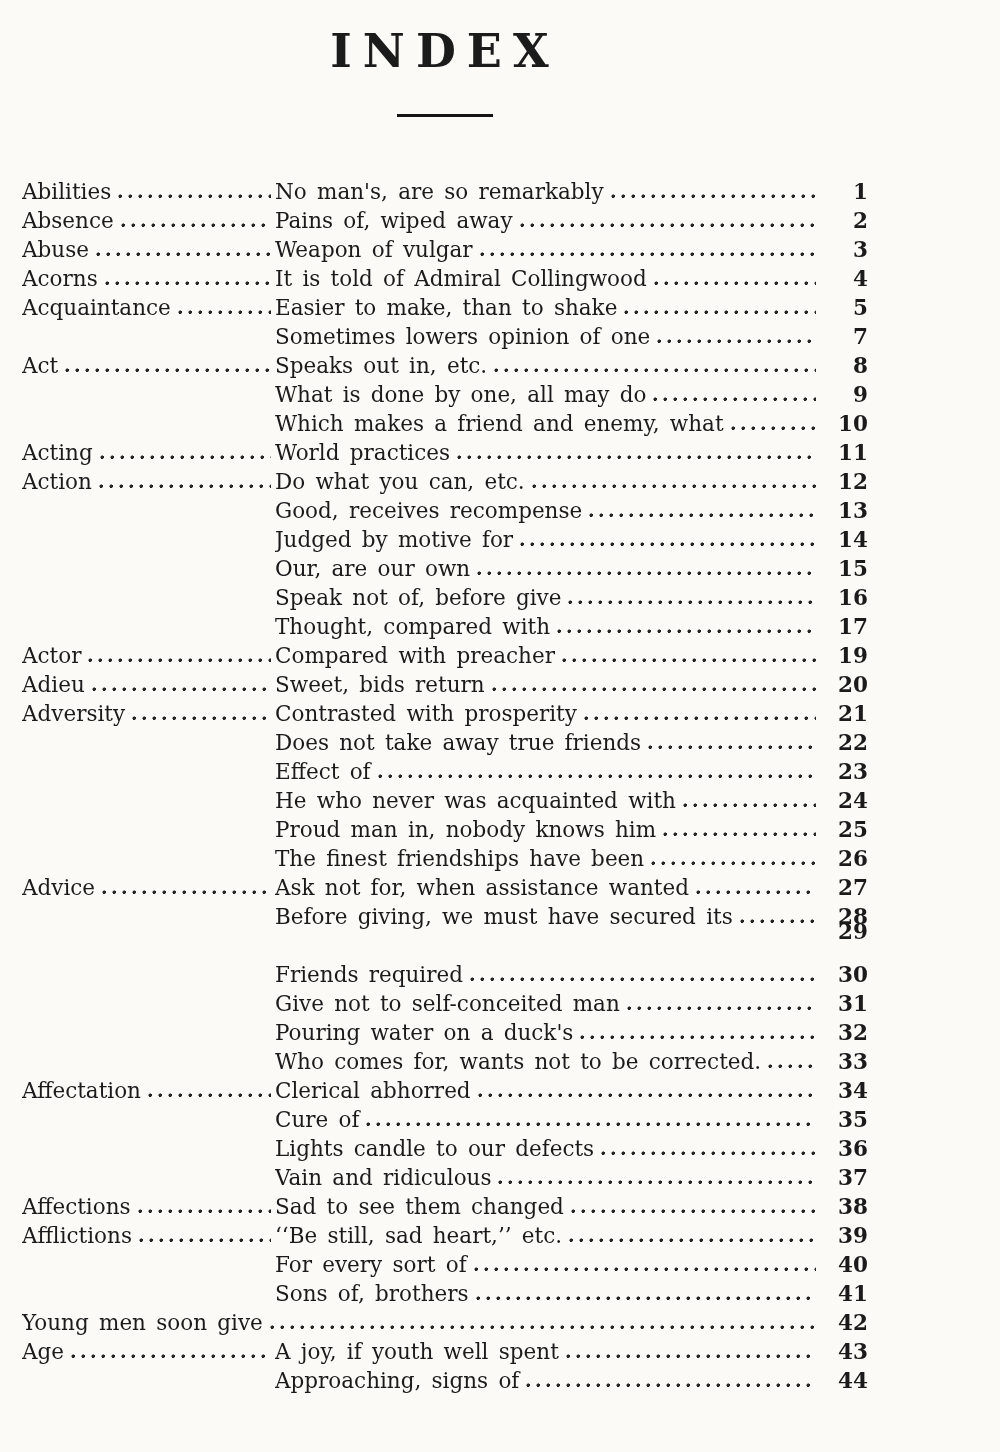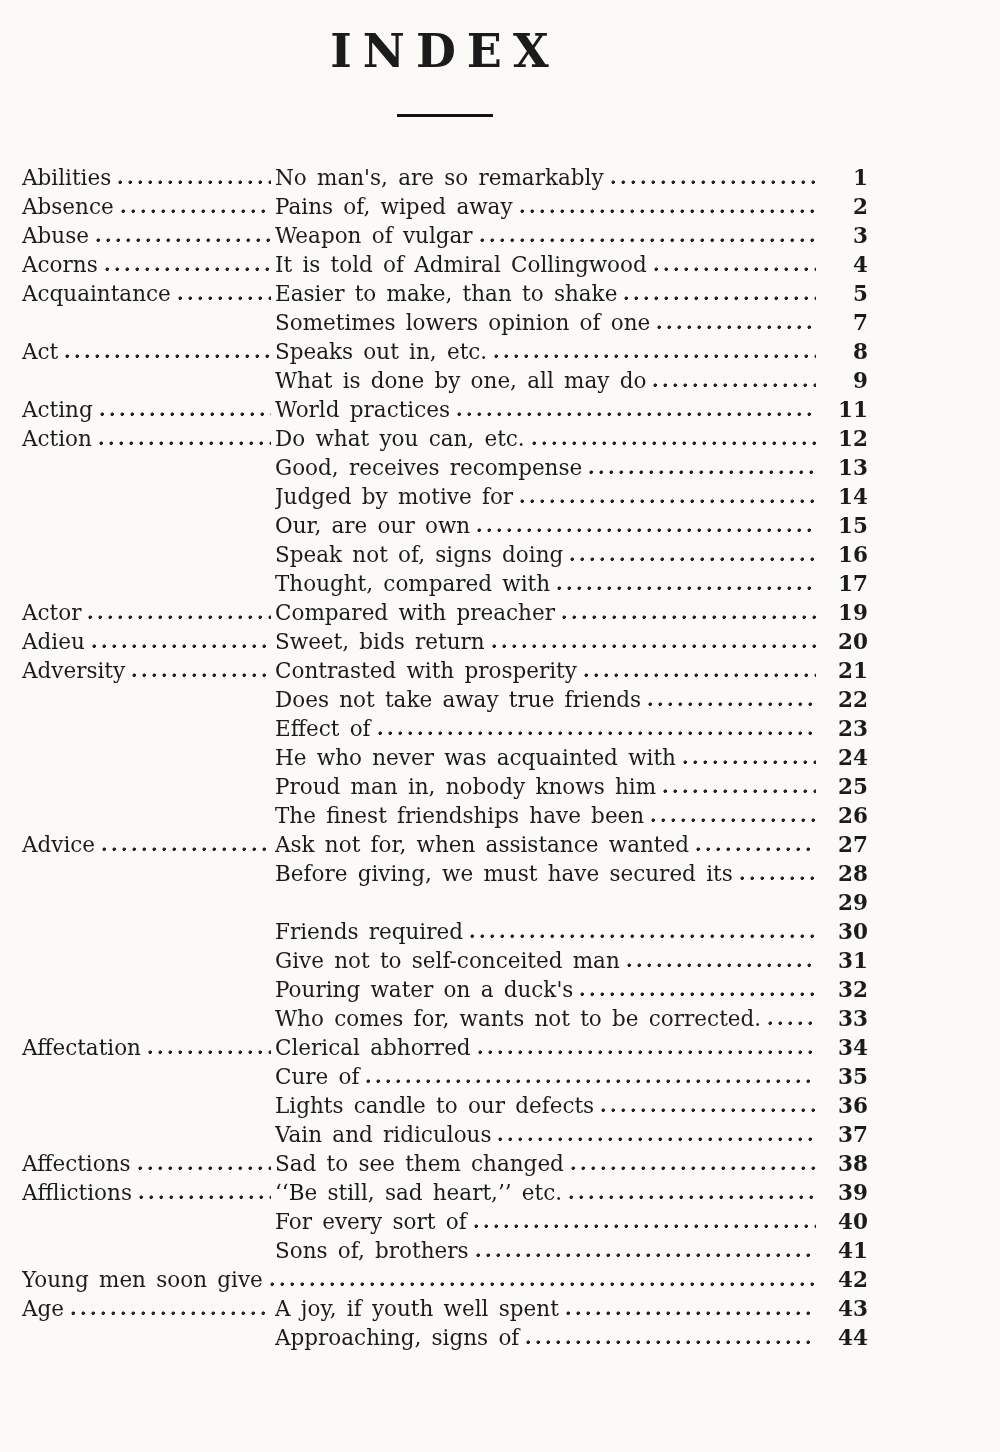--- a/index.html
+++ b/index.html
@@ -53,20 +53,21 @@
     display: flex;
     align-items: baseline;
     overflow: hidden;
   }
   .desc {
     flex: 1 1 auto;
     min-width: 0;
     display: flex;
     align-items: center;
     overflow: hidden;
+    margin-top: 14px;
   }
   .term-label, .desc-label {
     white-space: nowrap;
   }
   .leader {
     flex: 1 1 auto;
     min-width: 4px;
     align-self: stretch;
     margin-left: 7px;
     margin-right: 4px;
@@ -182,20 +183,31 @@
       <span class="term-label"></span>
       <span class="leader hidden"></span>
     </span>
     <span class="desc">
       <span class="desc-label">What is done by one, all may do</span>
       <span class="leader"></span>
     </span>
     <span class="page-num">9</span>
   </div>
 
+  <div class="row">
+    <span class="term">
+      <span class="term-label"></span>
+      <span class="leader hidden"></span>
+    </span>
+    <span class="desc">
+      <span class="desc-label">Which makes a friend and enemy, what</span>
+      <span class="leader"></span>
+    </span>
+    <span class="page-num">10</span>
+  </div>
 
   <div class="row">
     <span class="term">
       <span class="term-label">Acting</span>
       <span class="leader"></span>
     </span>
     <span class="desc">
       <span class="desc-label">World practices</span>
       <span class="leader"></span>
     </span>
@@ -249,21 +261,21 @@
     </span>
     <span class="page-num">15</span>
   </div>
 
   <div class="row">
     <span class="term">
       <span class="term-label"></span>
       <span class="leader hidden"></span>
     </span>
     <span class="desc">
-      <span class="desc-label">Speak not of, signs doing</span>
+      <span class="desc-label">Speak not of, before give</span>
       <span class="leader"></span>
     </span>
     <span class="page-num">16</span>
   </div>
 
   <div class="row">
     <span class="term">
       <span class="term-label"></span>
       <span class="leader hidden"></span>
     </span>

